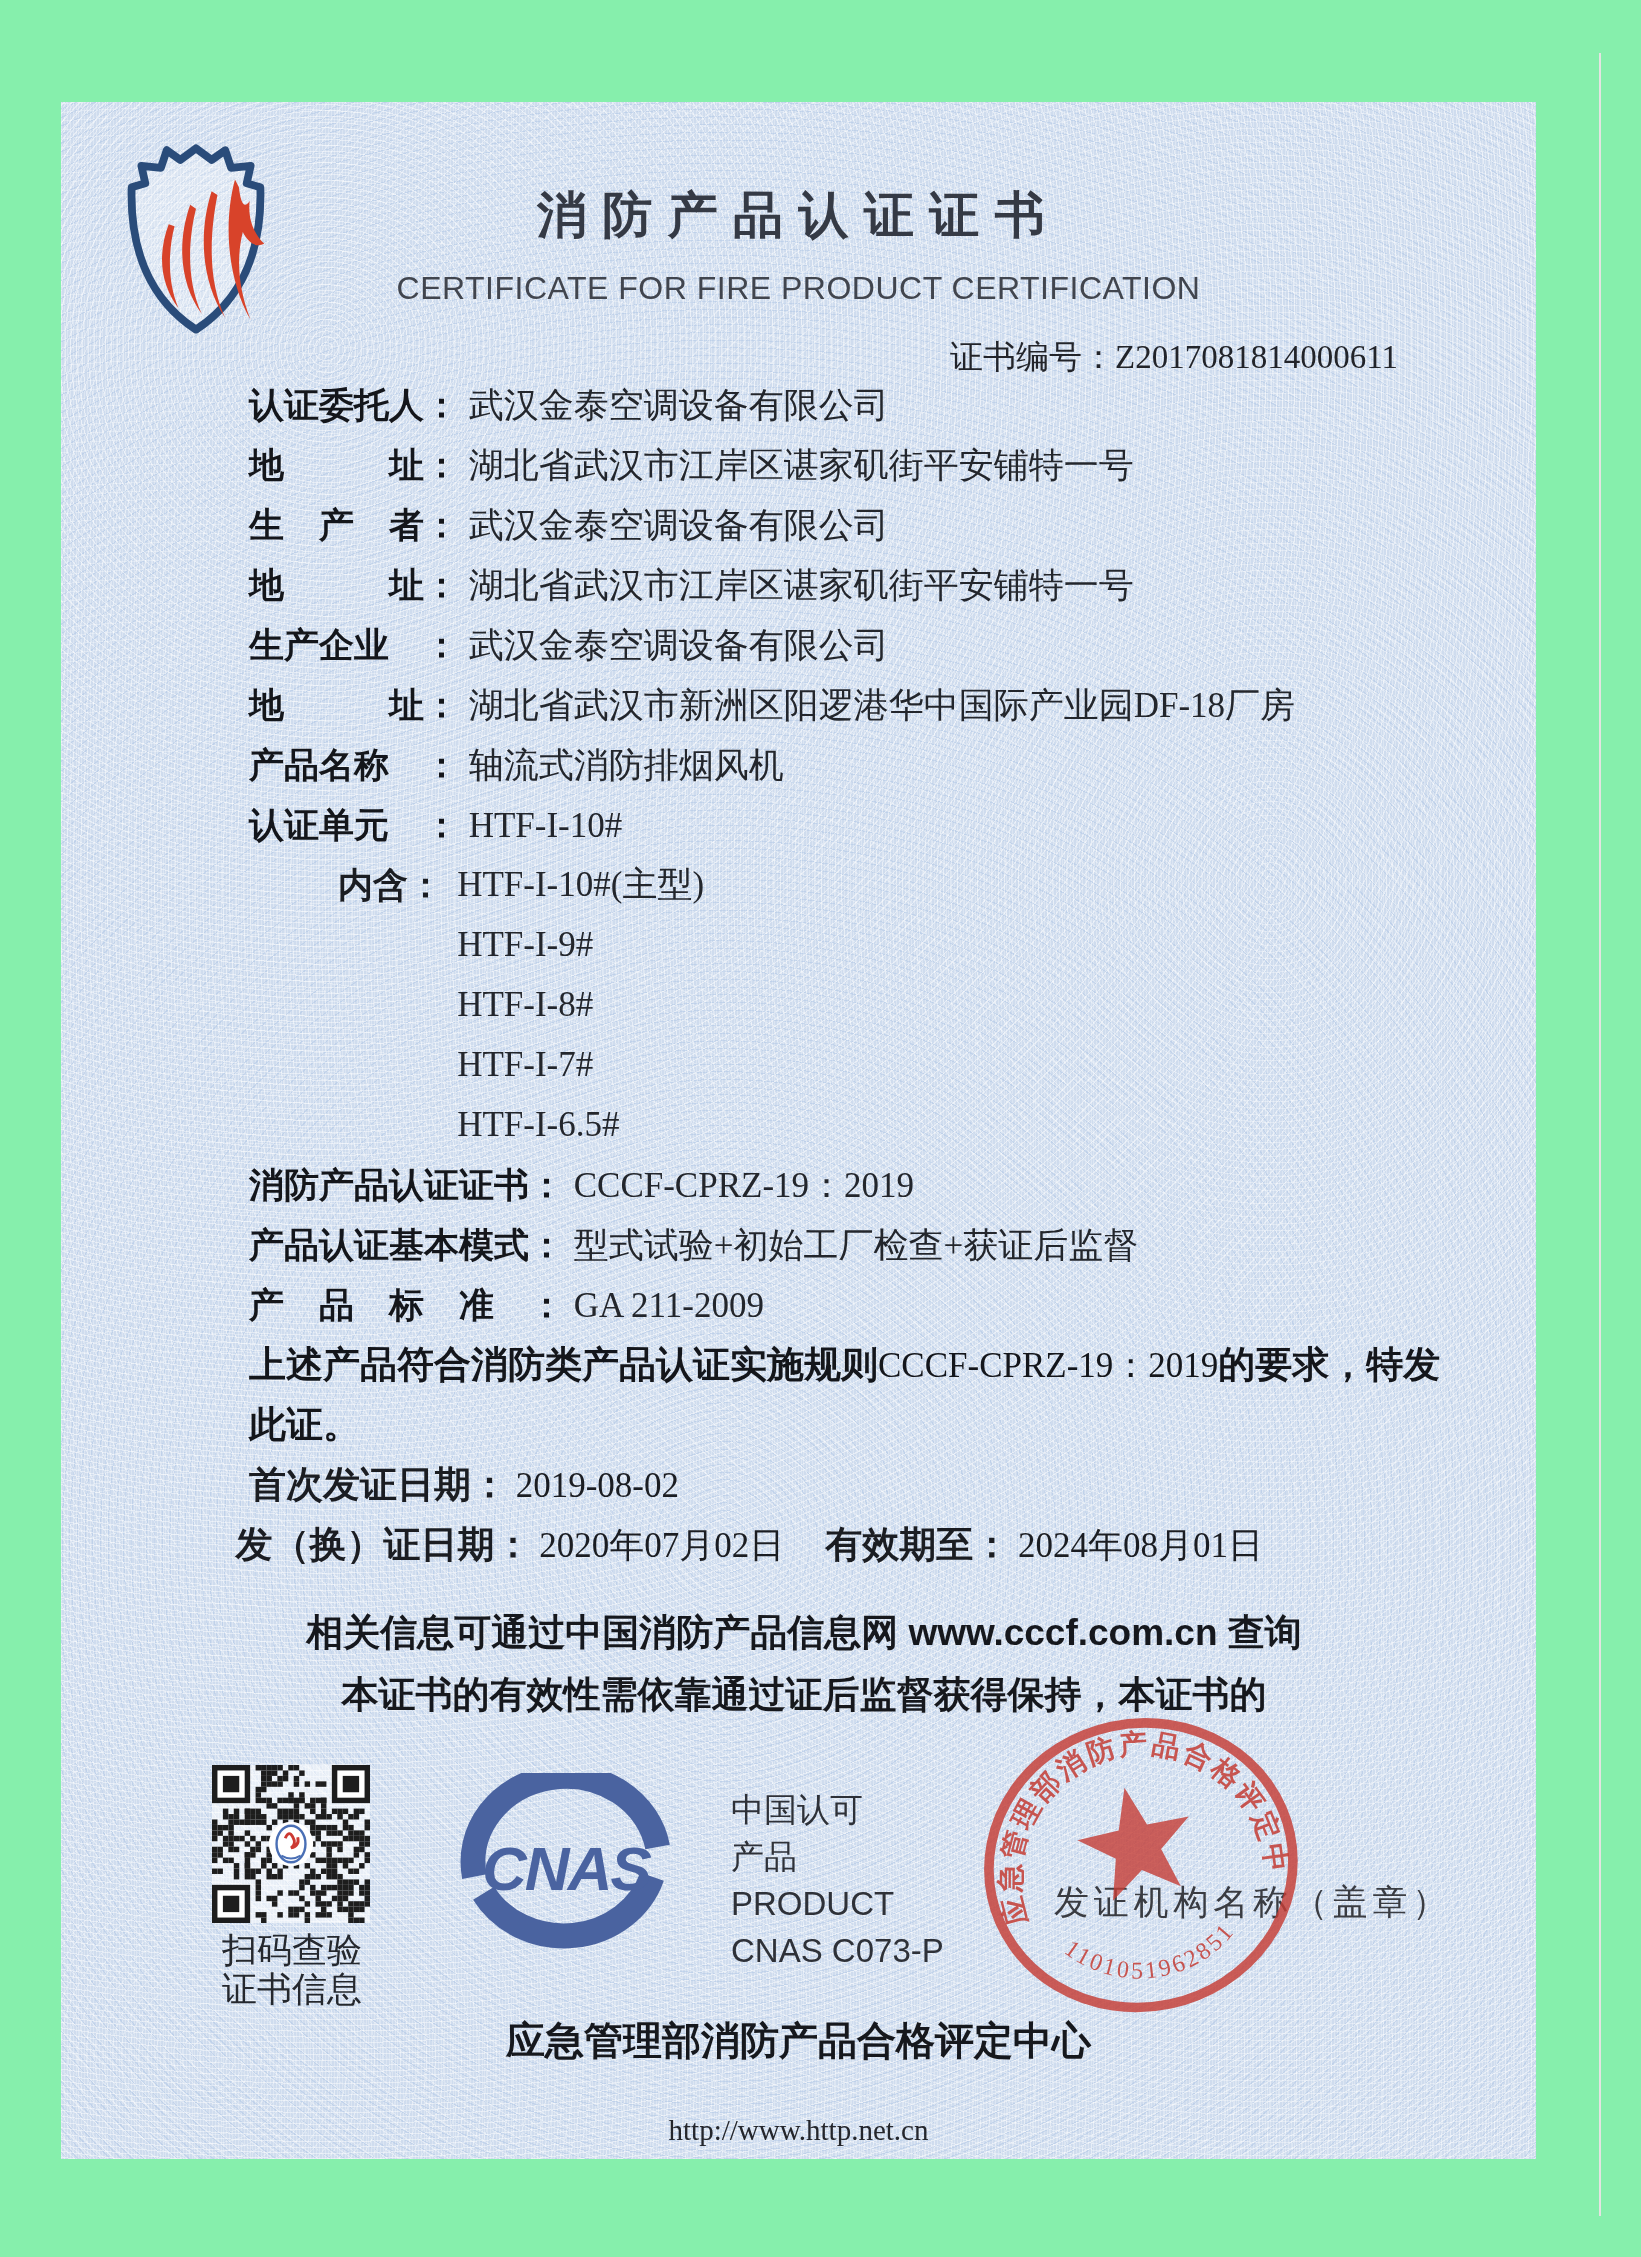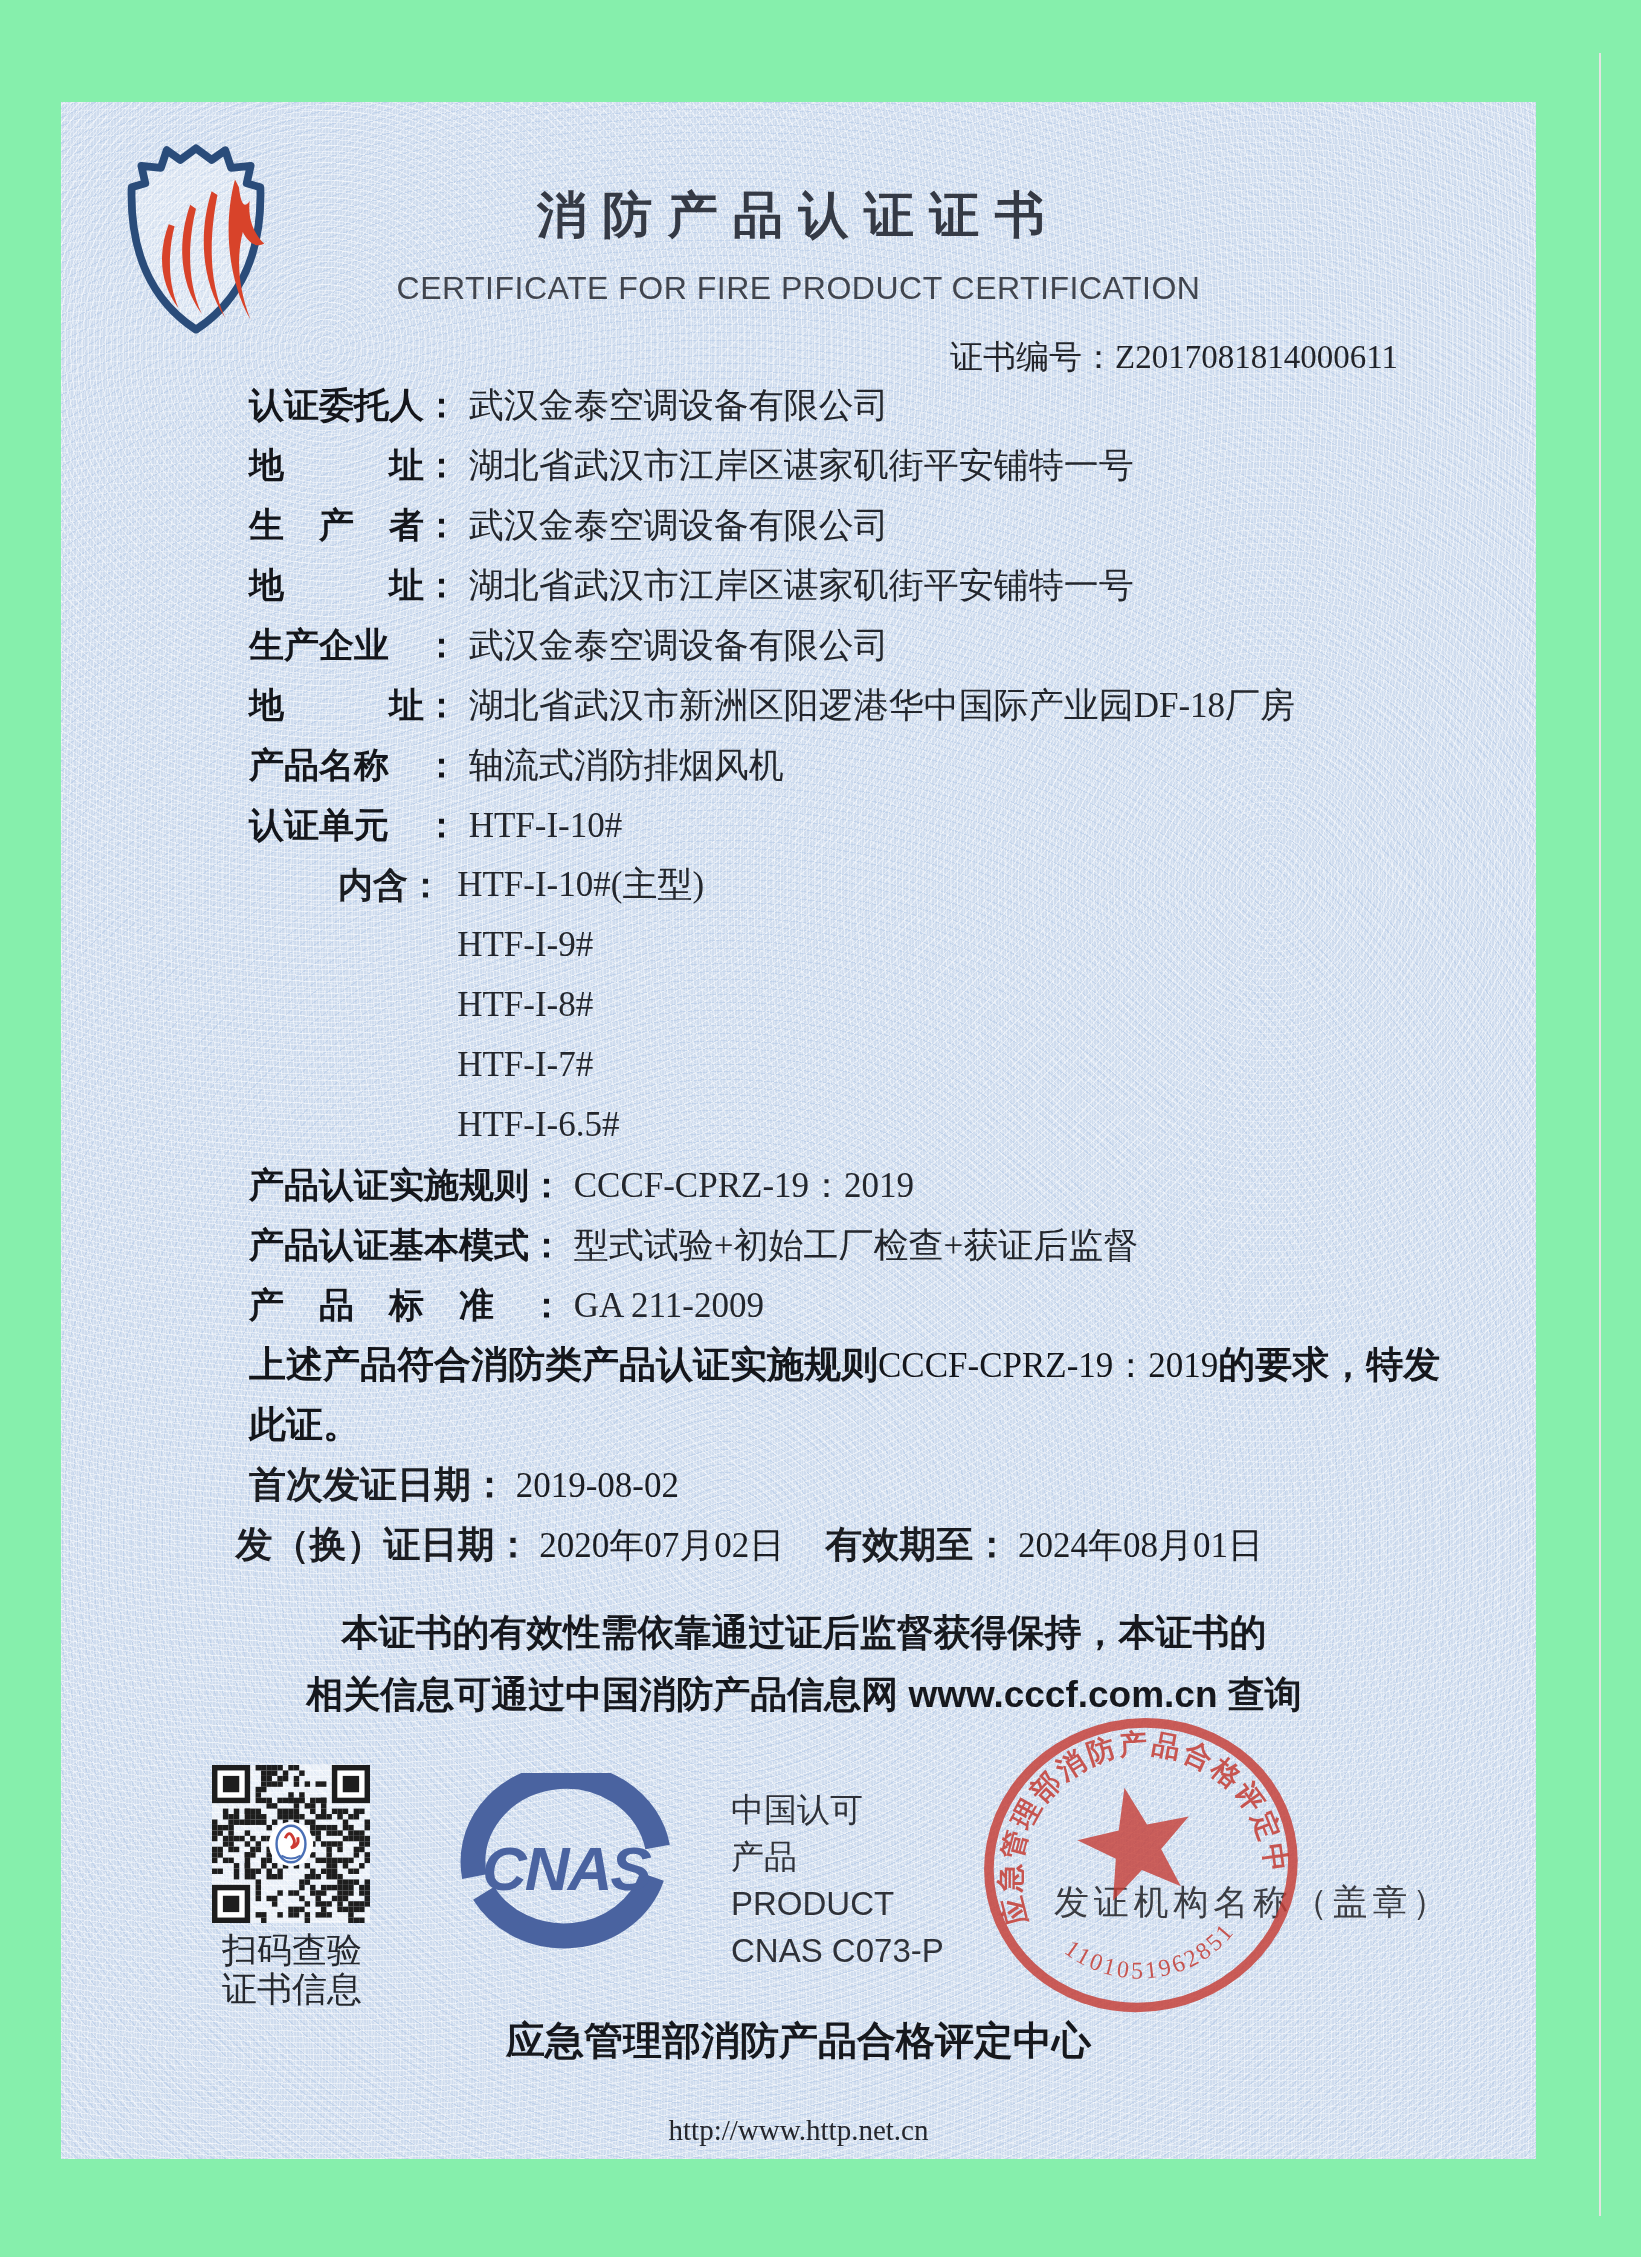--- a/index.html
+++ b/index.html
@@ -99,39 +99,39 @@
       <span class="nh-label">内含：</span>
       <div class="nh-items">
         <div>HTF-I-10#(主型)</div>
         <div>HTF-I-9#</div>
         <div>HTF-I-8#</div>
         <div>HTF-I-7#</div>
         <div>HTF-I-6.5#</div>
       </div>
     </div>
 
-    <div class="frow"><span class="flabel">产品认证实施规则：</span><span class="fvalue">CCCF-CPRZ-19：2019</span></div>
+    <div class="frow"><span class="flabel">消防产品认证证书：</span><span class="fvalue">CCCF-CPRZ-19：2019</span></div>
     <div class="frow"><span class="flabel">产品认证基本模式：</span><span class="fvalue">型式试验+初始工厂检查+获证后监督</span></div>
     <div class="frow"><span class="flabel">产　品　标　准　：</span><span class="fvalue">GA 211-2009</span></div>
 
     <div class="statement">
       <span>上述产品符合消防类产品认证实施规则</span><span class="code">CCCF-CPRZ-19：2019</span><span>的要求，特发</span>
     </div>
     <div class="statement">此证。</div>
 
     <div class="frow daterow1">
       <span class="dlabel">首次发证日期：</span><span class="dvalue">2019-08-02</span>
     </div>
     <div class="frow daterow2">
       <span class="dlabel">发（换）证日期：</span><span class="dvalue">2020年07月02日</span><span class="gap40"></span><span class="dlabel">有效期至：</span><span class="dvalue">2024年08月01日</span>
     </div>
 
     <div class="notes">
+      <div>相关信息可通过中国消防产品信息网 www.cccf.com.cn 查询</div>
       <div>本证书的有效性需依靠通过证后监督获得保持，本证书的</div>
-      <div>相关信息可通过中国消防产品信息网 www.cccf.com.cn 查询</div>
     </div>
   </div>
 
   <div class="abs qr-wrap" id="qr"><svg viewBox="0 0 164 164" width="158" height="158">
         <rect width="164" height="164" fill="rgba(255,255,255,0.55)"></rect>
         <rect x="45.24" y="0.00" width="5.66" height="5.66" fill="#1d1d1d"></rect>
         <rect x="50.90" y="0.00" width="5.66" height="5.66" fill="#1d1d1d"></rect>
         <rect x="56.55" y="0.00" width="5.66" height="5.66" fill="#1d1d1d"></rect>
         <rect x="62.21" y="0.00" width="5.66" height="5.66" fill="#1d1d1d"></rect>
         <rect x="67.86" y="0.00" width="5.66" height="5.66" fill="#1d1d1d"></rect>

